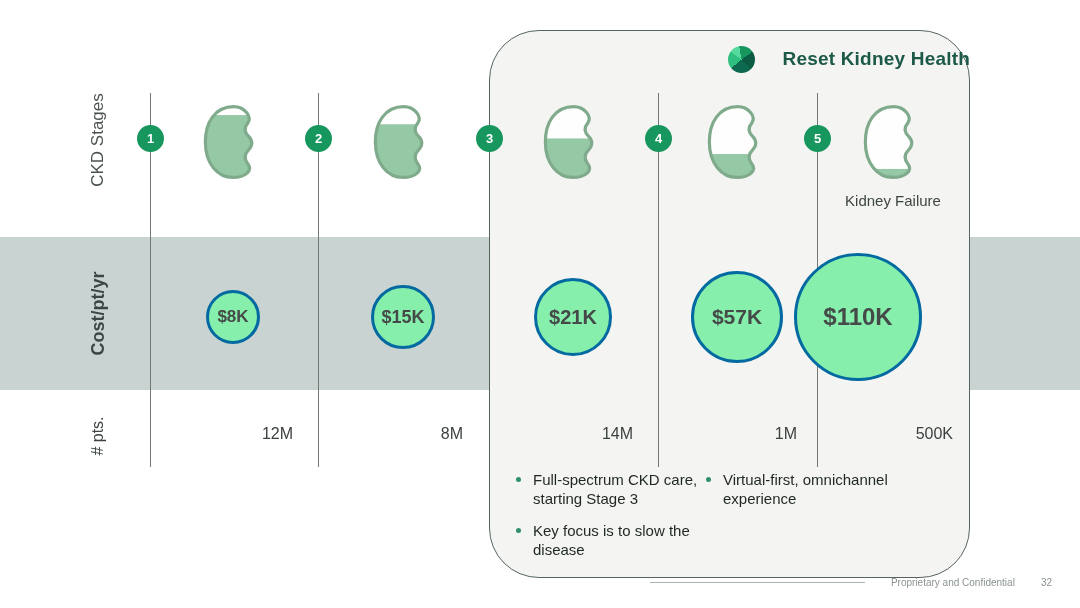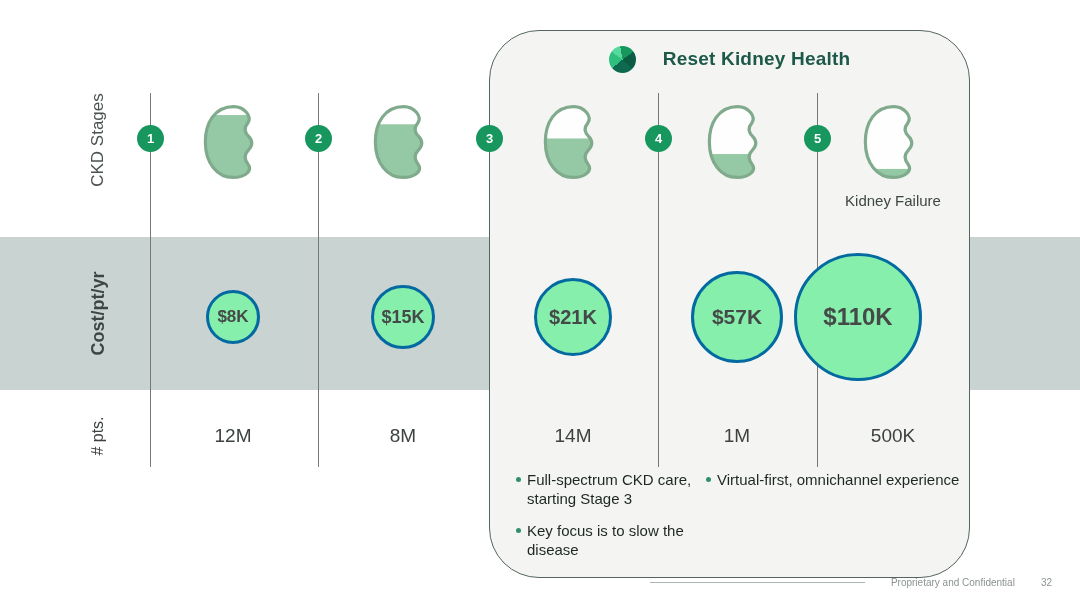--- a/index.html
+++ b/index.html
@@ -11,21 +11,21 @@
   
   .band{position:absolute;left:0;top:237px;width:1080px;height:153px;background:#c9d4d2;z-index:1;}
   
   .panel{
     position:absolute;left:489px;top:30px;width:481px;height:548px;
     background:#f4f5f3;border:1.5px solid #55645f;border-radius:50px;
     box-sizing:border-box;z-index:2;
   }
   .panel-header{
     position:absolute;left:489px;top:44px;width:481px;height:30px;
-    display:flex;align-items:center;justify-content:center;gap:27px;z-index:4;
+    display:flex;align-items:center;justify-content:flex-end;gap:27px;z-index:4;
   }
   .brand-logo{
     width:27px;height:27px;border-radius:50%;flex:0 0 auto;
     background:conic-gradient(from 135deg at 50% 50%,
       #0e6a4e 0deg 95deg,#2fbf7f 95deg 170deg,#56d99c 170deg 215deg,
       #17965d 215deg 280deg,#0c5c44 280deg 360deg);
   }
   .brand-name{font-size:19px;font-weight:600;color:#1d5948;letter-spacing:.2px;}
   
   .vline{position:absolute;top:93px;width:1px;height:374px;background:#737874;z-index:3;}
@@ -54,28 +54,28 @@
     display:flex;align-items:center;justify-content:center;font-weight:700;
     color:#454a49;z-index:4;box-sizing:border-box;
   }
   .c0{left:206px;top:290px;width:54px;height:54px;font-size:17px;}
   .c1{left:371px;top:285px;width:64px;height:64px;font-size:18px;}
   .c2{left:534px;top:278px;width:78px;height:78px;font-size:20px;}
   .c3{left:691px;top:271px;width:92px;height:92px;font-size:21px;}
   .c4{left:794px;top:253px;width:128px;height:128px;font-size:24px;}
   
   .pts-value{
-    position:absolute;top:425px;width:120px;text-align:center;font-size:19px;
+    position:absolute;top:425px;width:120px;text-align:right;font-size:16px;
     color:#3c4240;z-index:4;
   }
   
   .bullets{position:absolute;top:470px;z-index:4;margin:0;padding:0;list-style:none;}
   .bullets.left{left:516px;width:205px;}
   .bullets.right{left:706px;width:255px;}
-  .bullets li{display:flex;gap:6px;margin-bottom:13px;font-size:15px;line-height:19px;color:#1f2721;}
+  .bullets li{display:flex;gap:12px;margin-bottom:13px;font-size:15px;line-height:19px;color:#1f2721;}
   .bullet-dot{flex:0 0 auto;width:5px;height:5px;border-radius:50%;background:#2f8e6e;margin-top:7px;}
   
   .footer{
     position:absolute;right:28px;top:577px;display:flex;align-items:center;gap:26px;
     z-index:1;font-size:10px;color:#8a9390;
   }
   .footer-line{width:215px;height:1px;background:#aab4b0;}
   .footer-page{color:#8a9390;}
 </style>
 </head>

